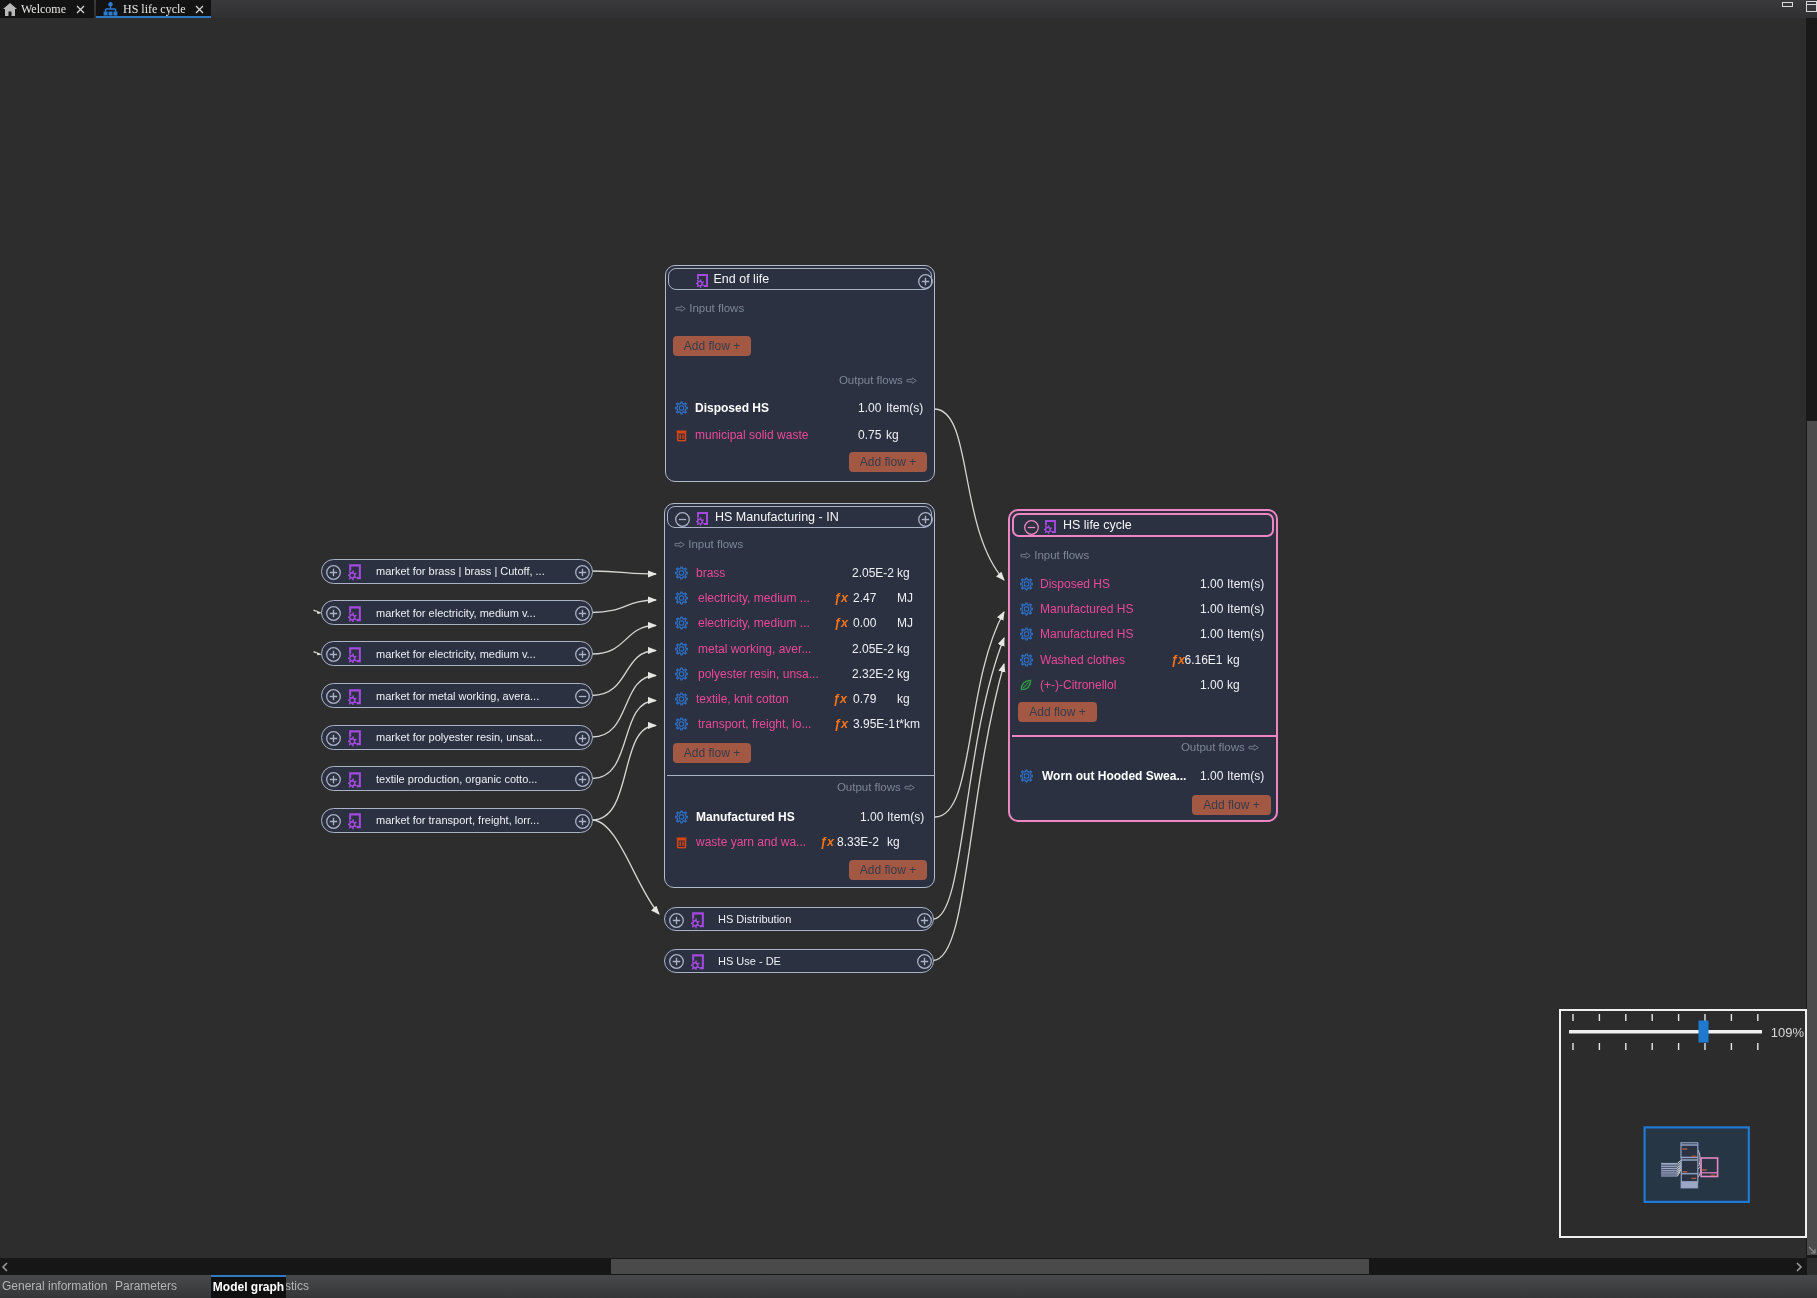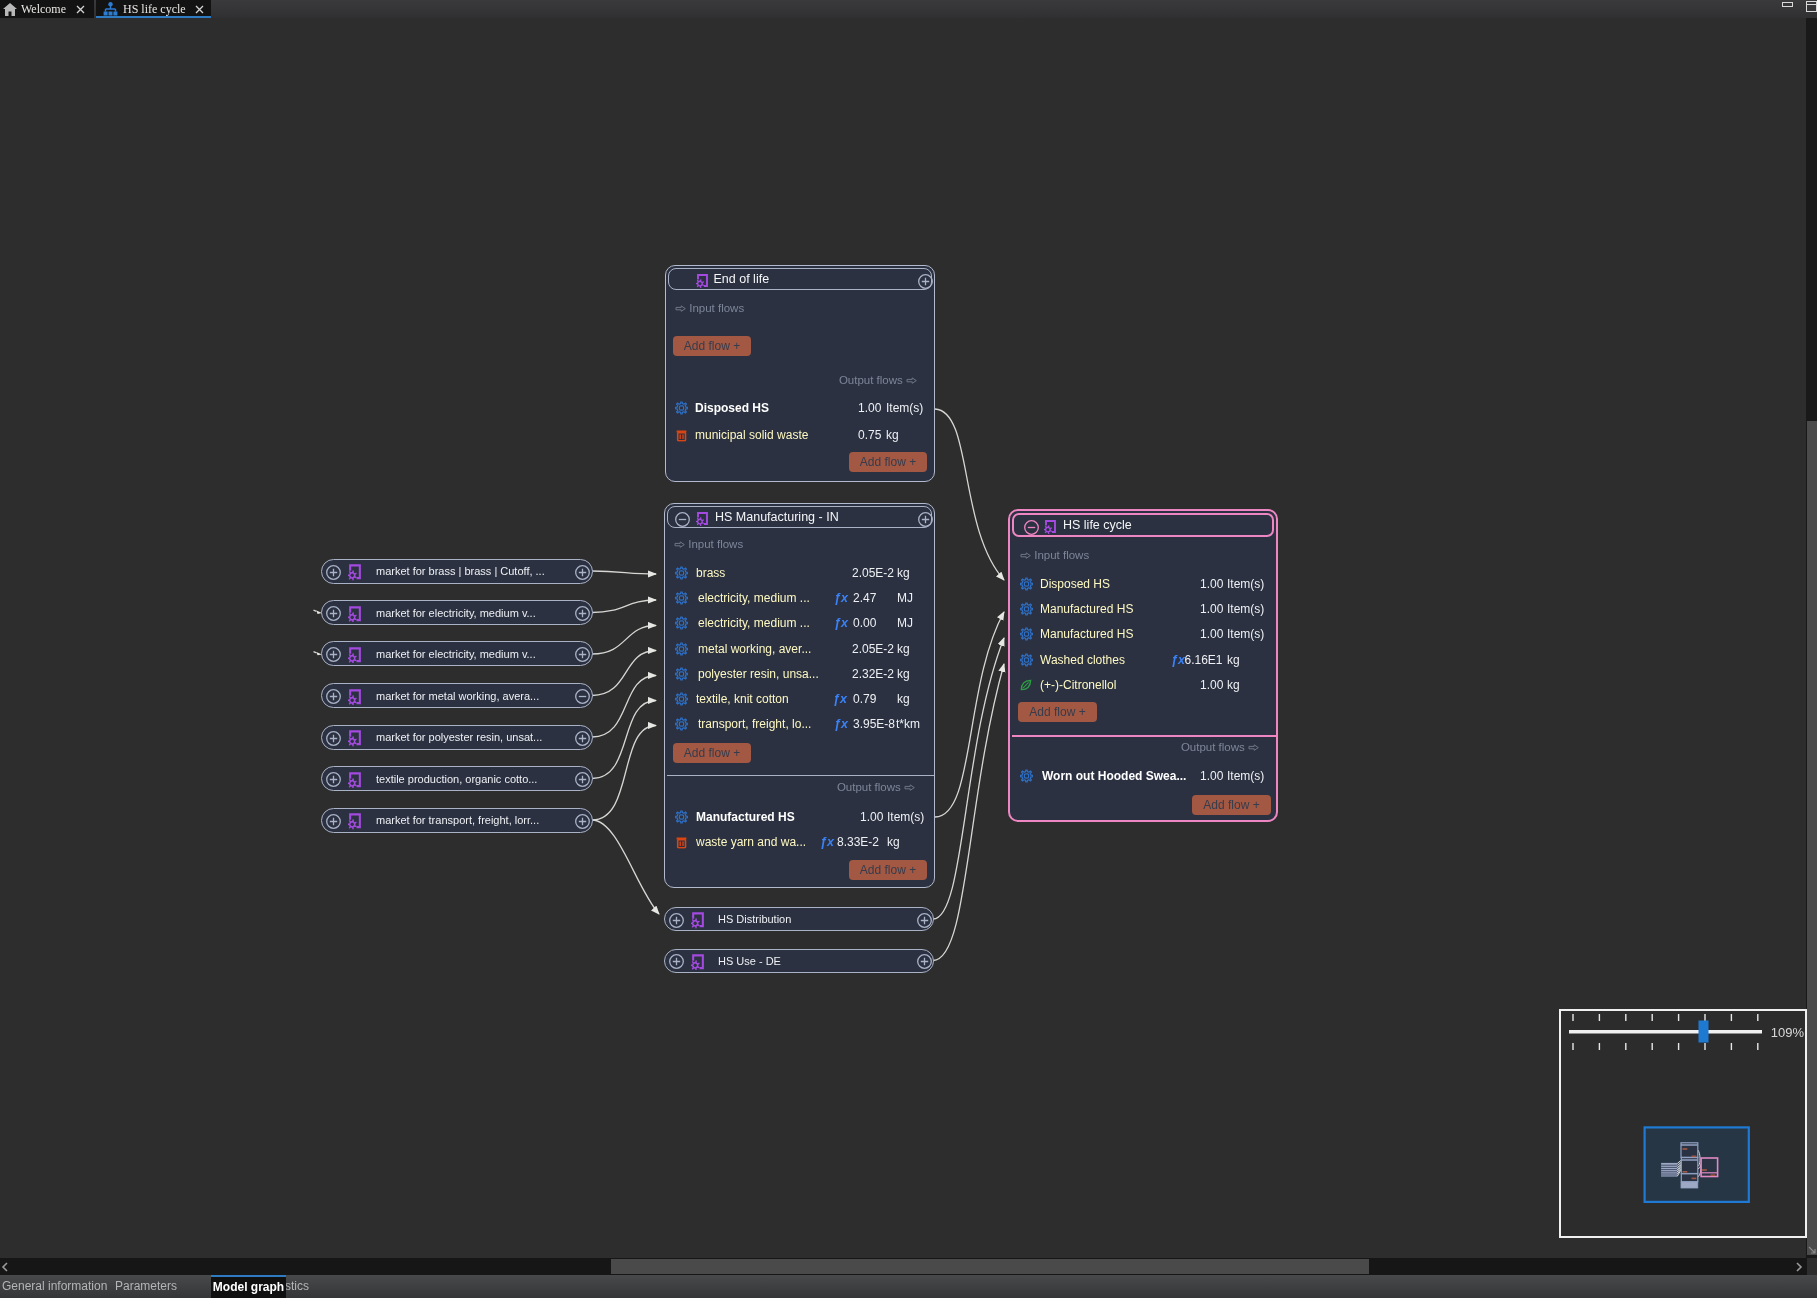--- a/index.html
+++ b/index.html
@@ -15,25 +15,25 @@
   
   .node { position:absolute; background:#2b3140; border:1.5px solid #b2bacd; border-radius:10px; }
   .nhead { position:absolute; left:2px; right:2px; top:2px; height:22px; border:1px solid #aab2c6;
            border-radius:8px; }
   .htitle { position:absolute; top:50%; transform:translateY(-50%); color:#f5f6f8; font-size:12.5px; white-space:nowrap; }
   .mnode { position:absolute; width:272px; height:25px; background:#2b3140; border:1.3px solid #aab2c6;
            border-radius:12.5px; }
   .mtxt { position:absolute; left:48px; top:50%; transform:translateY(-50%); color:#eef0f4; font-size:11px; white-space:nowrap;padding-left:6px; }
   .lbl { position:absolute; color:#7d8699; font-size:11.5px; white-space:nowrap; }
   .row { position:absolute; left:0; width:100%; height:25px; }
-  .row .nm { position:absolute; top:50%; transform:translateY(-50%); color:#fef9c3; font-size:12px; white-space:nowrap; }
+  .row .nm { position:absolute; top:50%; transform:translateY(-50%); color:#ec4899; font-size:12px; white-space:nowrap; }
   .row .nm.b { font-weight:bold; color:#fff; }
   .row .val { position:absolute; top:50%; transform:translateY(-50%); color:#eef0f4; font-size:12px; white-space:nowrap; }
   .row .unit { position:absolute; top:50%; transform:translateY(-50%); color:#eef0f4; font-size:12px; white-space:nowrap; }
-  .row .fx { position:absolute; top:50%; transform:translateY(-50%); color:#3b82f6; font-size:12.5px; font-style:italic; font-weight:bold; }
+  .row .fx { position:absolute; top:50%; transform:translateY(-50%); color:#f97316; font-size:12.5px; font-style:italic; font-weight:bold; }
   .ricon { position:absolute; top:50%; transform:translateY(-50%); }
   .btn { position:absolute; background:#a25843; border-radius:4px; color:#363c4c; font-size:12px;
          display:flex; align-items:center; justify-content:center; }
   .sep { position:absolute; height:1px; background:#aab2c6; }
   
   #vscroll { position:absolute; left:1806px; top:18px; width:11px; height:1240px; background:#191919; }
   #vthumb { position:absolute; left:1px; top:403px; width:10px; height:834px; background:#4b4b4b; }
   #hscroll { position:absolute; left:0; top:1258px; width:1807px; height:17px; background:#161616; }
   #hthumb { position:absolute; left:611px; top:1px; width:758px; height:15px; background:#4a4a4a; }
   
@@ -250,21 +250,21 @@
     <span class="fx" style="left:168px">ƒx</span>
     <span class="val" style="left:188px">0.79</span>
     <span class="unit" style="left:232px">kg</span>
   </div>
   <div class="row" style="top:207.5px">
     <svg class="ricon" style="left:10px" width="13" height="13" viewBox="0 0 13 13">
         <use href="#gear"></use>
       </svg>
     <span class="nm" style="left:33px">transport, freight, lo...</span>
     <span class="fx" style="left:169px">ƒx</span>
-    <span class="val" style="left:188px">3.95E-8</span>
+    <span class="val" style="left:188px">3.95E-1</span>
     <span class="unit" style="left:231px">t*km</span>
   </div>
   <div class="btn" style="left:8px;top:238.5px;width:78px;height:20px">Add flow +</div>
   <div class="sep" style="left:2px;top:271px;width:267px"></div>
   <div class="lbl" style="right:19px;top:277px">Output flows <svg width="11" height="9" viewBox="0 0 11 9" style="vertical-align:-1px">
         <use href="#rarr"></use>
       </svg></div>
   <div class="row" style="top:300px">
     <svg class="ricon" style="left:10px" width="13" height="13" viewBox="0 0 13 13">
         <use href="#gear"></use>

